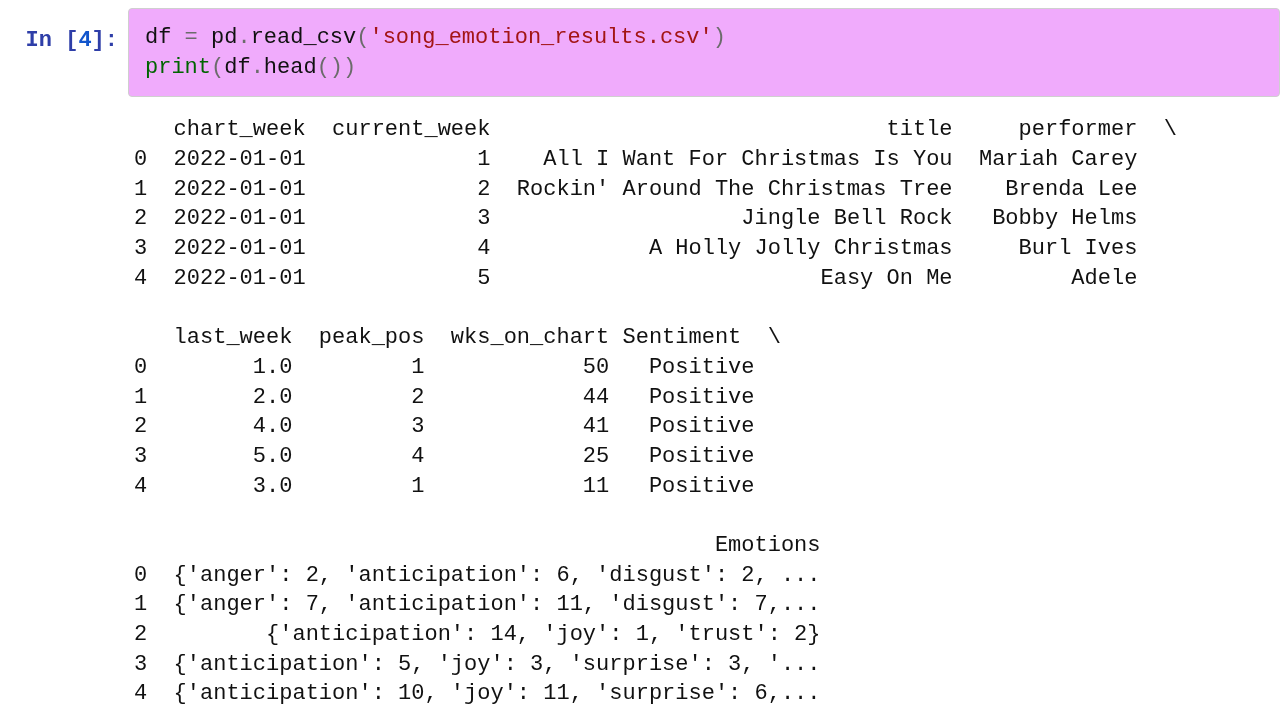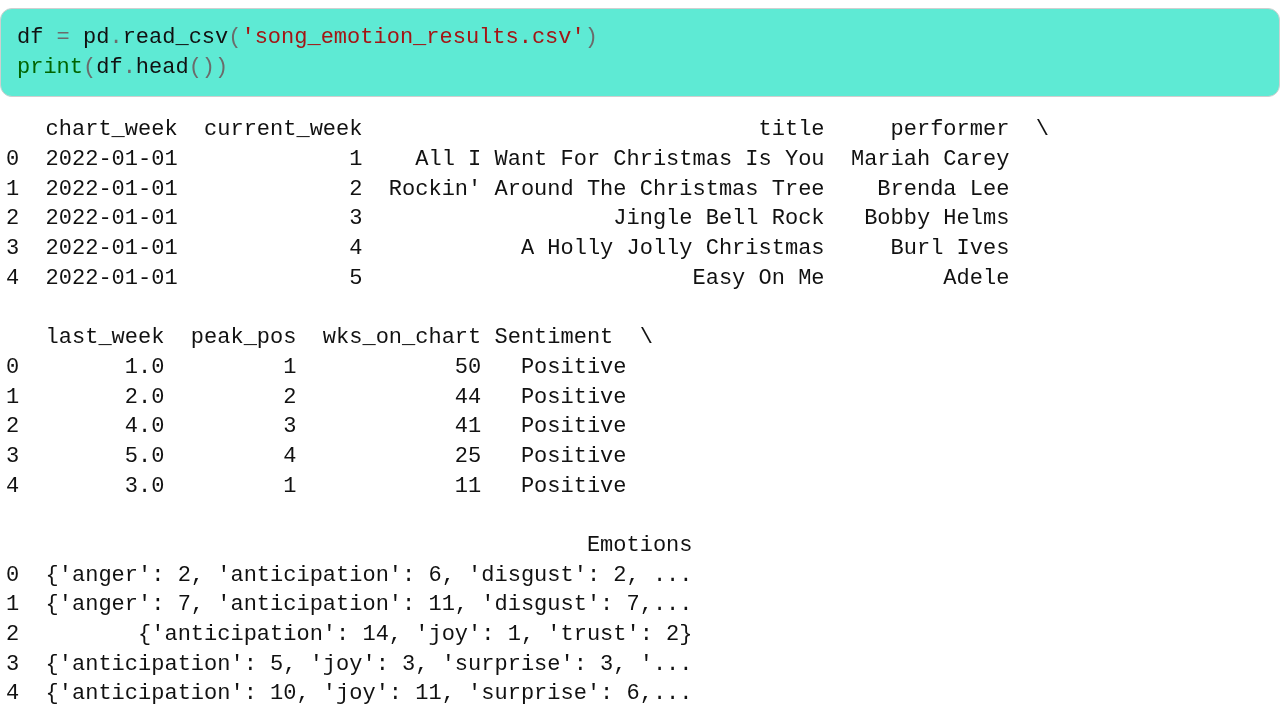--- a/index.html
+++ b/index.html
@@ -3,34 +3,35 @@
 <meta charset="utf-8">
 <style>
   html,body{margin:0;padding:0;background:#fff;color:#000;
     font-family:ui-monospace,SFMono-Regular,Menlo,Consolas,"Liberation Mono",monospace;
     font-size:22px;line-height:1.35;}
   .cell{display:flex;align-items:flex-start;padding:8px 0 0 0;}
   .prompt{flex:0 0 118px;text-align:right;padding:18px 10px 0 0;
     color:#2e3ea8;font-weight:600;white-space:pre;}
   .prompt .n{color:#1155cc;}
   .content{flex:1 1 auto;min-width:0;}
-  .input-area{border:1px solid #cfcfcf;border-radius:12px;background:#5eead4;
+  .input-area{border:1px solid #cfcfcf;border-radius:4px;background:#f0abfc;
     padding:14px 16px;white-space:pre;overflow:hidden;}
   .tok-id{color:#111;}
   .tok-op{color:#6b6b6b;}
   .tok-fn{color:#111;}
   .tok-str{color:#a31515;}
   .tok-bi{color:#006400;}
   .output-area{padding:18px 0 20px 6px;white-space:pre;overflow:visible;
     font-variant-numeric:tabular-nums;color:#111;}
 </style>
 </head>
 <body>
 
 <div class="cell">
+  <div class="prompt"><span>In [</span><span class="n">4</span><span>]:</span></div>
   <div class="content">
     <div class="input-area"><span class="tok-id">df</span><span class="tok-op"> = </span><span class="tok-id">pd</span><span class="tok-op">.</span><span class="tok-fn">read_csv</span><span class="tok-op">(</span><span class="tok-str">'song_emotion_results.csv'</span><span class="tok-op">)</span>
 <span class="tok-bi">print</span><span class="tok-op">(</span><span class="tok-id">df</span><span class="tok-op">.</span><span class="tok-fn">head</span><span class="tok-op">()</span><span class="tok-op">)</span></div>
     <div class="output-area" id="output">   chart_week  current_week                              title     performer  \
 0  2022-01-01             1    All I Want For Christmas Is You  Mariah Carey   
 1  2022-01-01             2  Rockin' Around The Christmas Tree    Brenda Lee   
 2  2022-01-01             3                   Jingle Bell Rock   Bobby Helms   
 3  2022-01-01             4            A Holly Jolly Christmas     Burl Ives   
 4  2022-01-01             5                         Easy On Me         Adele   
 

